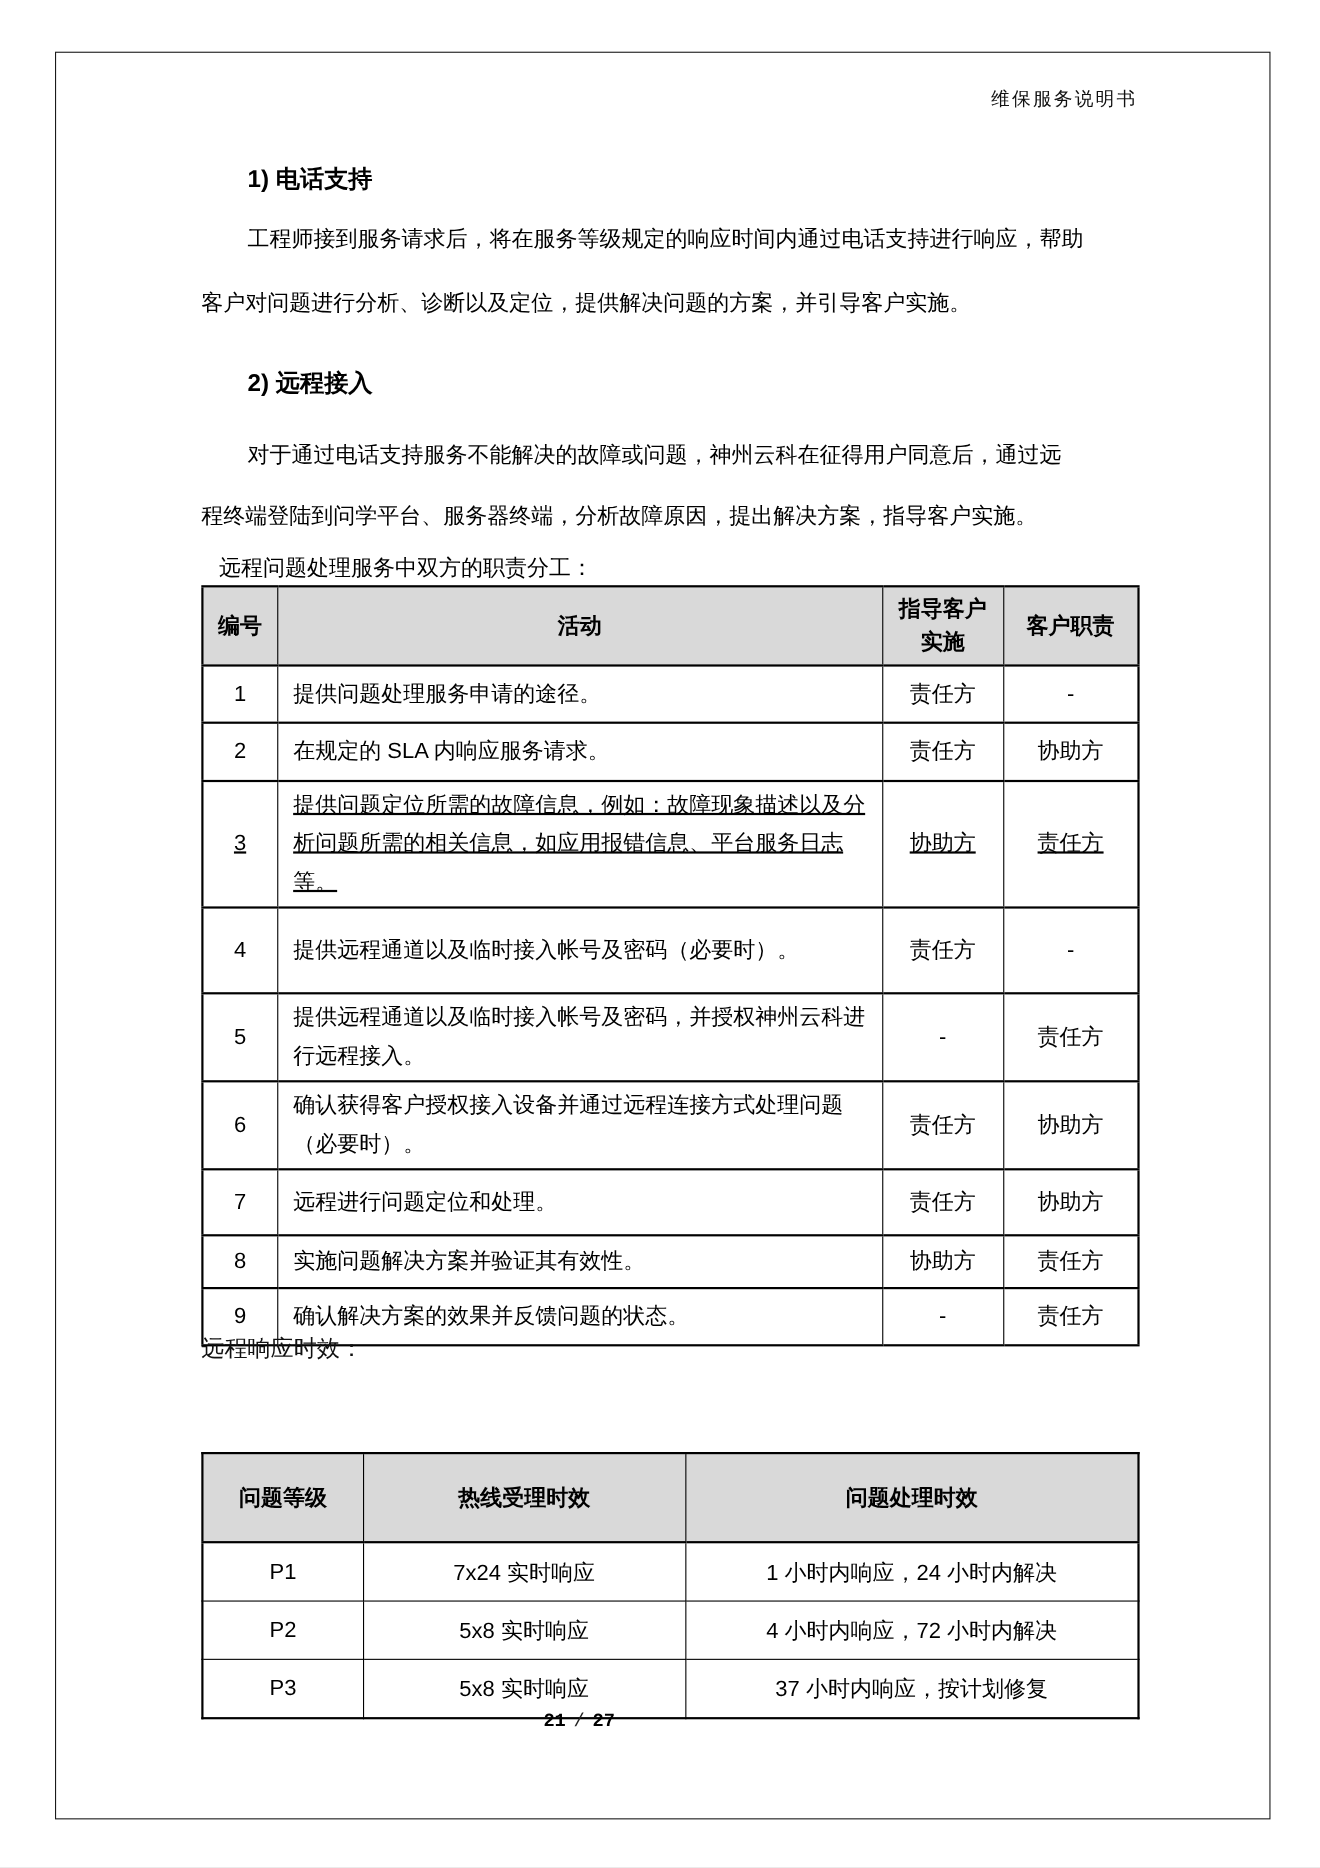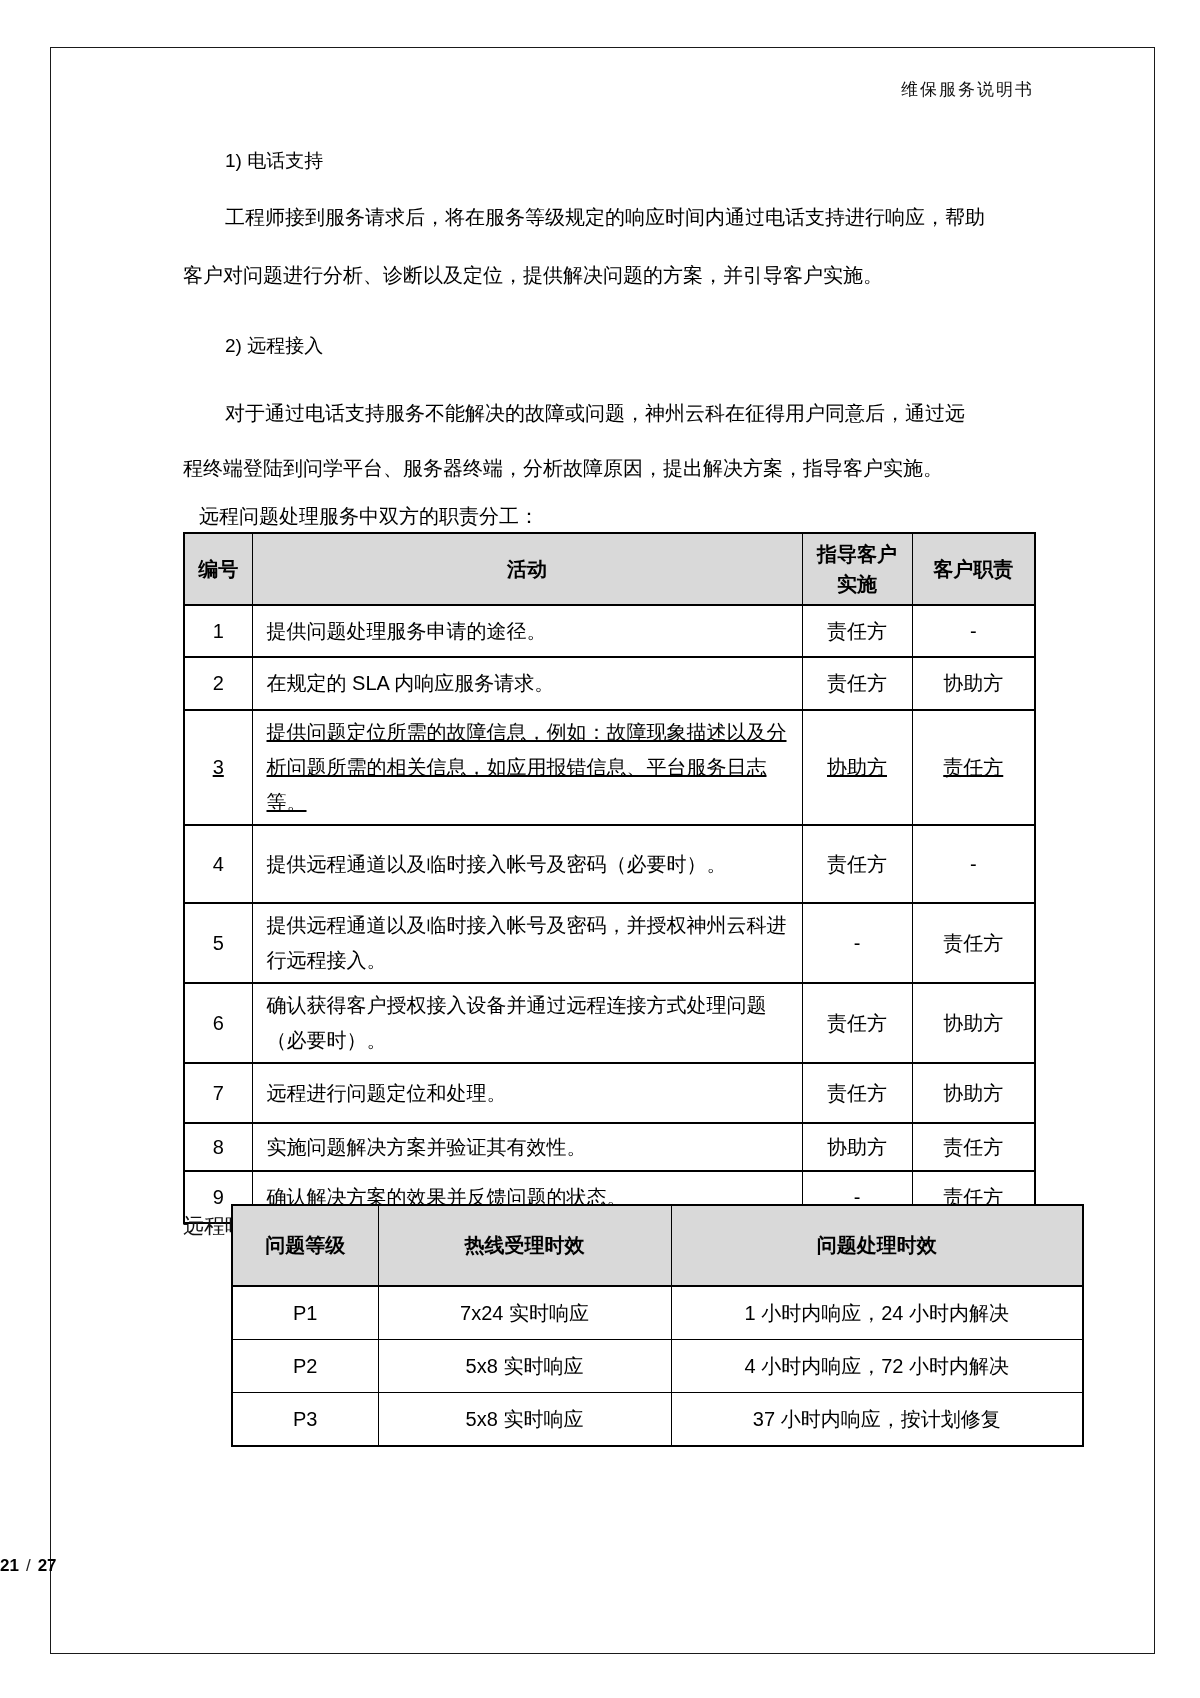--- a/index.html
+++ b/index.html
@@ -19,21 +19,21 @@
     border:1px solid #1a1a1a;
   }
   .doc-header {
     position:absolute; top:78px; left:183px; width:851px;
     text-align:right;
     font-family:Liberation Serif, serif;
     font-size:17px; letter-spacing:2px; color:#111;
   }
   .sec-heading {
     position:absolute;
-    font-size:19px; font-weight:normal; white-space:nowrap;
+    font-size:22px; font-weight:bold; white-space:nowrap;
   }
   .body-line {
     position:absolute;
     font-size:20px; white-space:nowrap; color:#000;
   }
   #sec1-h { top:148px; left:225px; }
   #p1l1 { top:204px; left:225px; }
   #p1l2 { top:262px; left:183px; }
   #sec2-h { top:333px; left:225px; }
   #p2l1 { top:400px; left:225px; }
@@ -68,41 +68,41 @@
   tr.r6 td { height:67px; }
   tr.r7 td { height:50px; }
   tr.r8 td { height:38px; }
   tr.r9 td { height:42px; }
 
   #sla-heading {
     position:absolute; top:1212px; left:183px;
     font-size:21px; color:#111; white-space:nowrap;
   }
   .sla-table {
-    position:absolute; left:183px; top:1204px; width:851px;
+    position:absolute; left:183px; top:1320px; width:851px;
     border:2px solid #000;
-    margin-left:48px;
   }
   .sla-table th, .sla-table td {
     border:1px solid #000;
     font-size:20px; text-align:center; vertical-align:middle;
     padding:2px 6px;
   }
   .sla-table th {
     background:#d9d9d9; font-weight:bold; height:75px;
     border-bottom:2px solid #000;
   }
   .sla-table td { height:48px; }
   .sla-table col.s-level { width:146px; }
   .sla-table col.s-hotline { width:293px; }
   .sla-table col.s-handle { width:412px; }
 
   .footer {
     position:absolute; top:1556px; left:0; width:1053px;
-    font-family:Liberation Sans, sans-serif;
+    text-align:center;
+    font-family:Liberation Mono, monospace;
     font-size:17px; color:#000;
   }
   .footer .num { font-weight:bold; }
   .footer .sep { padding:0 7px; color:#222; }
 </style>
 </head>
 <body>
 
 <div class="page">
   <div class="frame"></div>

